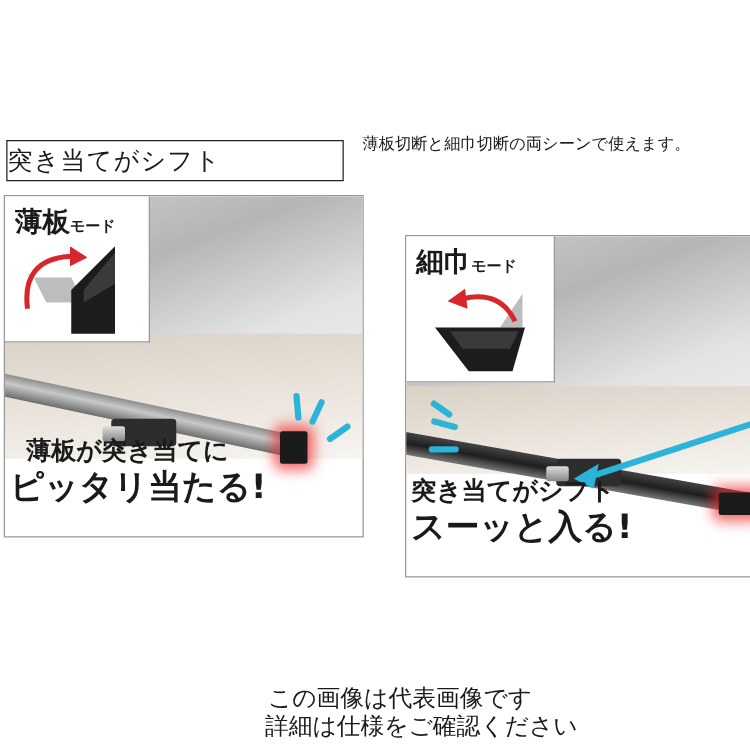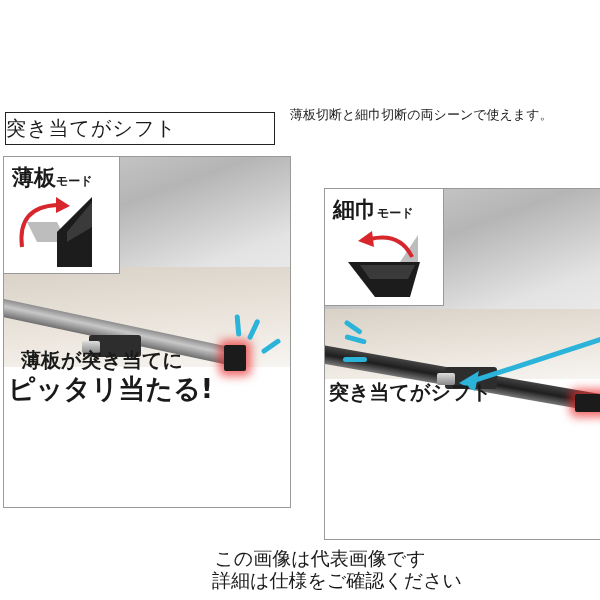--- a/index.html
+++ b/index.html
@@ -1,20 +1,20 @@
 <!DOCTYPE html>
 <html><head>
 <meta charset="utf-8">
 <style>
   html, body { margin:0; padding:0; background:#ffffff; }
   body { width:600px; height:600px; position:relative; overflow:hidden; font-family:"DejaVu Sans", sans-serif; color:#1a1a1a; }
   .abs { position:absolute; }
   .title-box { left:5px; top:112px; width:270px; height:33px; border:1.5px solid #222; box-sizing:border-box; display:flex; align-items:center; justify-content:flex-start; font-size:20px; letter-spacing:1px; }
   .subtitle { left:290px; top:106px; font-size:13px; white-space:nowrap; }
-  .panel { top:156px; width:288px; height:352px; border:1px solid #999; box-sizing:border-box; overflow:hidden; background:#fff; }
+  .panel { top:156px; width:288px; height:274px; border:1px solid #999; box-sizing:border-box; overflow:hidden; background:#fff; }
   .panel-left { left:3px; }
   .panel-right { left:324px;margin-top:32px; }
   .photo-top { position:absolute; left:0; top:0; width:100%; height:155px; background:linear-gradient(160deg,#cfcfcf 0%,#b5b5b5 35%,#e3e3e3 70%,#efefef 100%); }
   .photo-mid { position:absolute; left:0; top:110px; width:100%; height:100px; background:linear-gradient(175deg,#d9d1c6 0%,#ece6de 60%,#f7f5f2 100%); }
   .rail { position:absolute; height:18px; background:linear-gradient(180deg,#8c8c8c,#c8c8c8 40%,#6d6d6d); transform-origin:left center; }
   .clamp { position:absolute; width:52px; height:22px; background:#2d2d2d; border-radius:3px; }
   .knob { position:absolute; width:18px; height:12px; background:linear-gradient(180deg,#ddd,#888); border-radius:2px; }
   .stop-block { position:absolute; width:22px; height:26px; background:#1b1b1b; border-radius:2px; box-shadow:0 0 10px 5px rgba(235,40,40,0.7); }
   .inset { position:absolute; left:0; top:0; background:#fff; border-right:1px solid #999; border-bottom:1px solid #999; box-sizing:border-box; }
   .inset-title { position:absolute; left:8px; top:6px; white-space:nowrap; }
@@ -87,16 +87,17 @@
     <svg class="abs" style="left:15px;top:38px;" width="90" height="75" viewBox="0 0 90 75">
       <polygon points="78,8 78,35 60,35" fill="#bdbdbd"></polygon>
       <polygon points="8,35 80,35 70,70 35,70" fill="#1c1c1c"></polygon>
       <polygon points="20,38 75,38 68,52 30,52" fill="#3a3a3a"></polygon>
       <path d="M 72 30 Q 60 5 30 12" stroke="#d7262c" stroke-width="4" fill="none"></path>
       <polygon points="32,4 18,14 34,20" fill="#d7262c"></polygon>
     </svg>
   </div>
 
   <div class="caption cap1" style="top:190px;">突き当てがシフト</div>
+  <div class="caption cap2" style="top:214px;">スーッと入る!</div>
 </div>
 
 <div class="abs footer" style="top:546px;padding-left:20px;">この画像は代表画像です</div>
 <div class="abs footer" style="top:568px;padding-left:37px;">詳細は仕様をご確認ください</div>
 
 </body></html>

